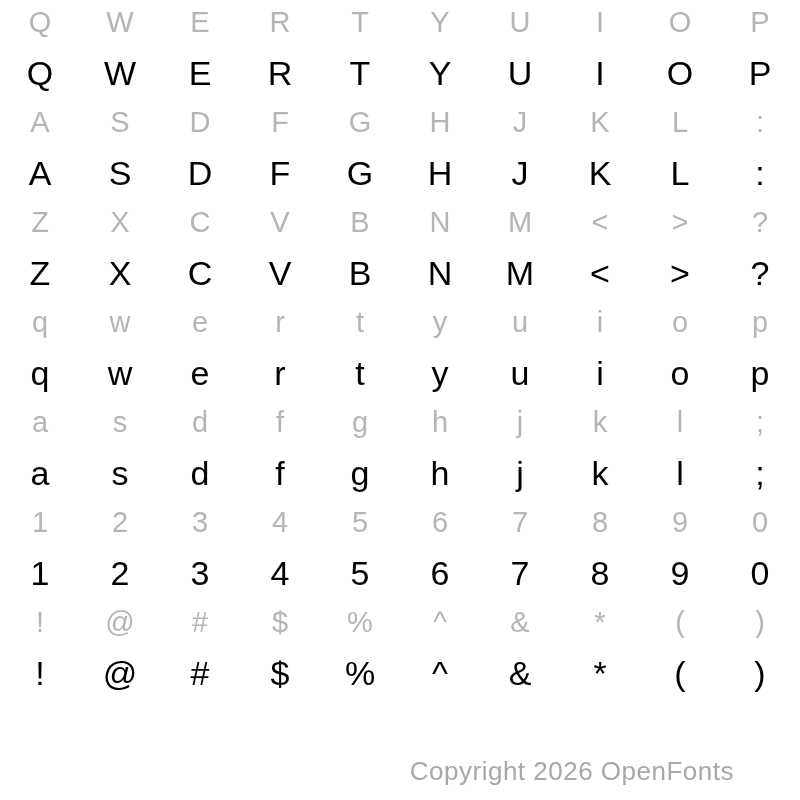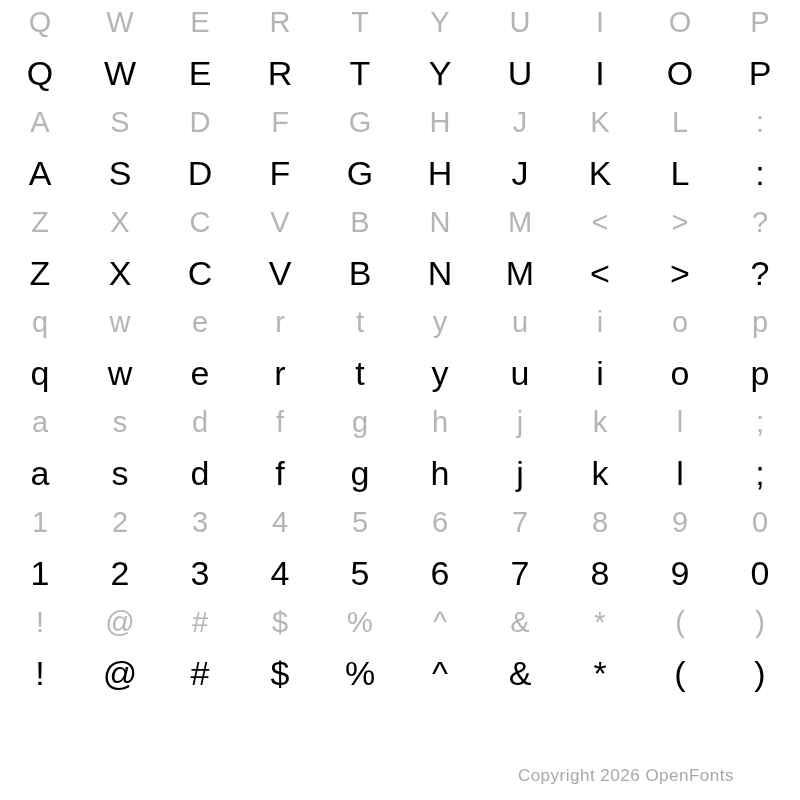--- a/index.html
+++ b/index.html
@@ -32,21 +32,21 @@
     color: var(--dark-color, #000000);
   }
   .c {
     line-height: 1;
     white-space: pre;
   }
   .copyright {
     position: absolute;
     right: 66px;
     bottom: 16px;
-    font-size: 17px;
+    font-size: 26px;
     line-height: 1;
     color: var(--copyright-color, #a8a8a8);
     letter-spacing: 0.5px;
   }
 </style>
 </head>
 <body style="background: rgb(255, 255, 255);">
 
 <div class="sheet">
 

